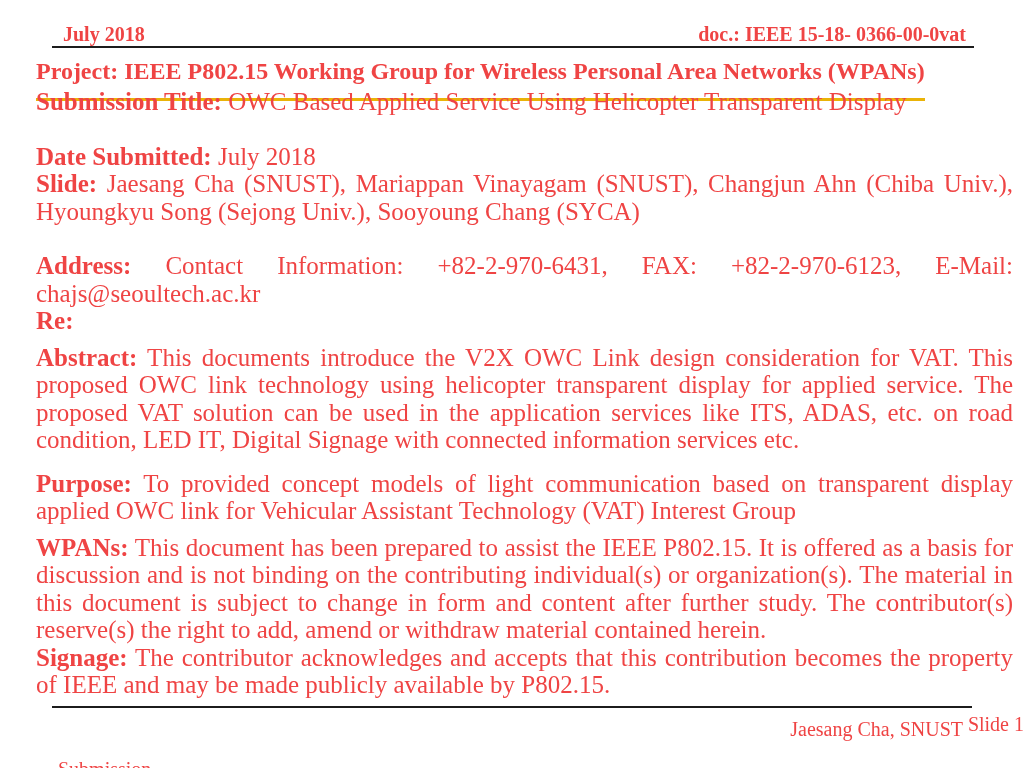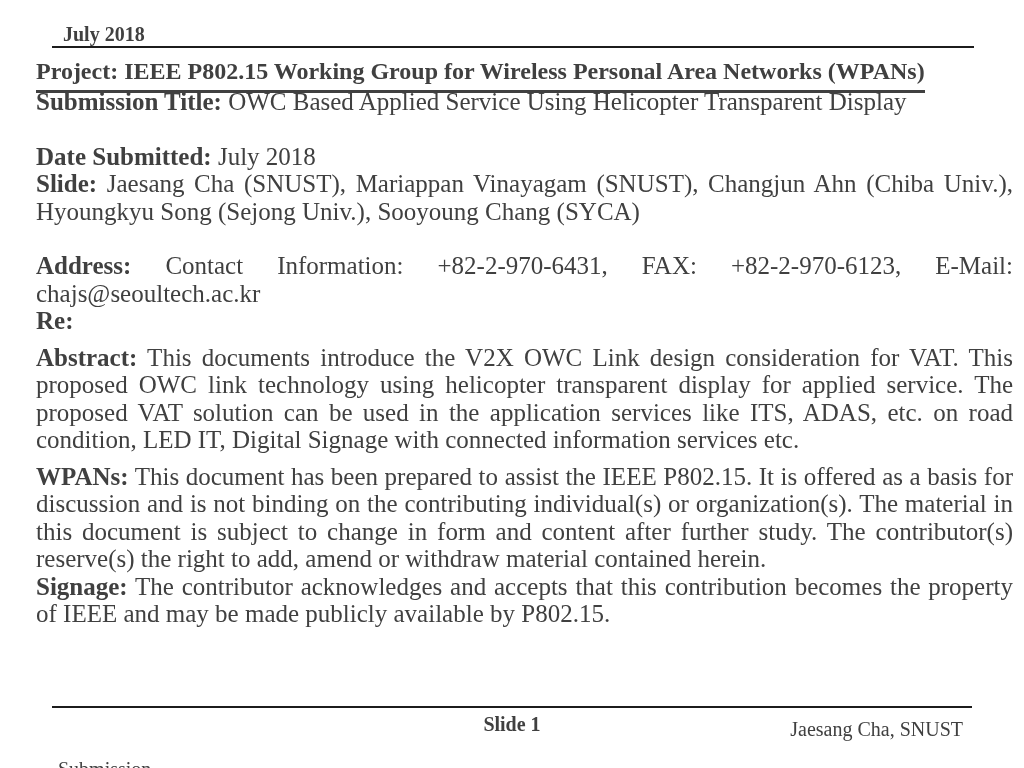--- a/index.html
+++ b/index.html
@@ -3,21 +3,21 @@
 <meta charset="utf-8">
 <style>
   html, body { margin: 0; padding: 0; }
   body { background: #888; }
   .slide {
     position: relative;
     width: 1024px;
     height: 768px;
     margin: 0 auto;
     background: #ffffff;
-    color: #404040;
+    color: #ef4444;
     font-family: "Liberation Serif", "DejaVu Serif", serif;
     overflow: hidden;
   }
   .header {
     position: absolute;
     top: 22px;
     left: 63px;
     right: 58px;
     display: flex;
     justify-content: space-between;
@@ -41,50 +41,51 @@
     width: 977px;
   }
   .slide-title {
     margin: 0;
     font-size: 24px;
     font-weight: bold;
     line-height: 30px;
     white-space: nowrap;
   }
   .slide-title .u {
-    border-bottom: 3px solid #404040;
-    padding-bottom: 6px;
+    border-bottom: 3px solid #eab308;
+    padding-bottom: 14px;
   }
   .para {
     margin: 0;
     font-size: 25px;
     line-height: 27.5px;
     text-align: justify;
   }
   .para b { font-weight: bold; }
   .gap-lg { margin-top: 27px; }
   .gap-md { margin-top: 16px; }
   .gap-sm { margin-top: 9px; }
   .gap-xs { margin-top: 2px; }
   .footer-left, .footer-center, .footer-right {
     position: absolute;
     font-size: 20px;
     line-height: 24px;
   }
   .footer-left { left: 58px; top: 717px; margin-top: 40px; }
-  .footer-center { left: 0; right: 0; top: 712px; text-align: center; font-weight: bold; }
+  .footer-center { left: 0; right: 0; top: 712px; text-align: right; }
   .footer-right { right: 61px; top: 717px; }
 </style>
 </head>
 <body>
 
 <div class="slide">
 
   <div class="header">
     <span>July 2018</span>
+    <span>doc.: IEEE 15-18- 0366-00-0vat</span>
   </div>
 
   <div class="rule rule-top"></div>
 
   <div class="content">
 
     <h1 class="slide-title"><span class="u">Project: IEEE P802.15 Working Group for Wireless Personal Area Networks (WPANs)</span></h1>
 
     <p class="para gap-xs">
       <b>Submission Title:</b>
@@ -109,20 +110,24 @@
     <p class="para">
       <b>Re:</b>
       <span></span>
     </p>
 
     <p class="para gap-sm">
       <b>Abstract:</b>
       <span>This documents introduce the V2X OWC Link design consideration for VAT. This proposed OWC link technology using helicopter transparent display for applied service. The proposed VAT solution can be used in the application services like ITS, ADAS, etc. on road condition,  LED IT, Digital Signage with connected information services etc.</span>
     </p>
 
+    <p class="para gap-md">
+      <b>Purpose:</b>
+      <span>To provided concept models of  light communication based on transparent display applied OWC link for Vehicular Assistant Technology (VAT) Interest Group</span>
+    </p>
 
     <p class="para gap-sm">
       <b>WPANs:</b>
       <span>This document has been prepared to assist the IEEE P802.15.  It is offered as a basis for discussion and is not binding on the contributing individual(s) or organization(s). The material in this document is subject to change in form and content after further study. The contributor(s) reserve(s) the right to add, amend or withdraw material contained herein.</span>
     </p>
 
     <p class="para">
       <b>Signage:</b>
       <span>The contributor acknowledges and accepts that this contribution becomes the property of IEEE and may be made publicly available by P802.15.</span>
     </p>

